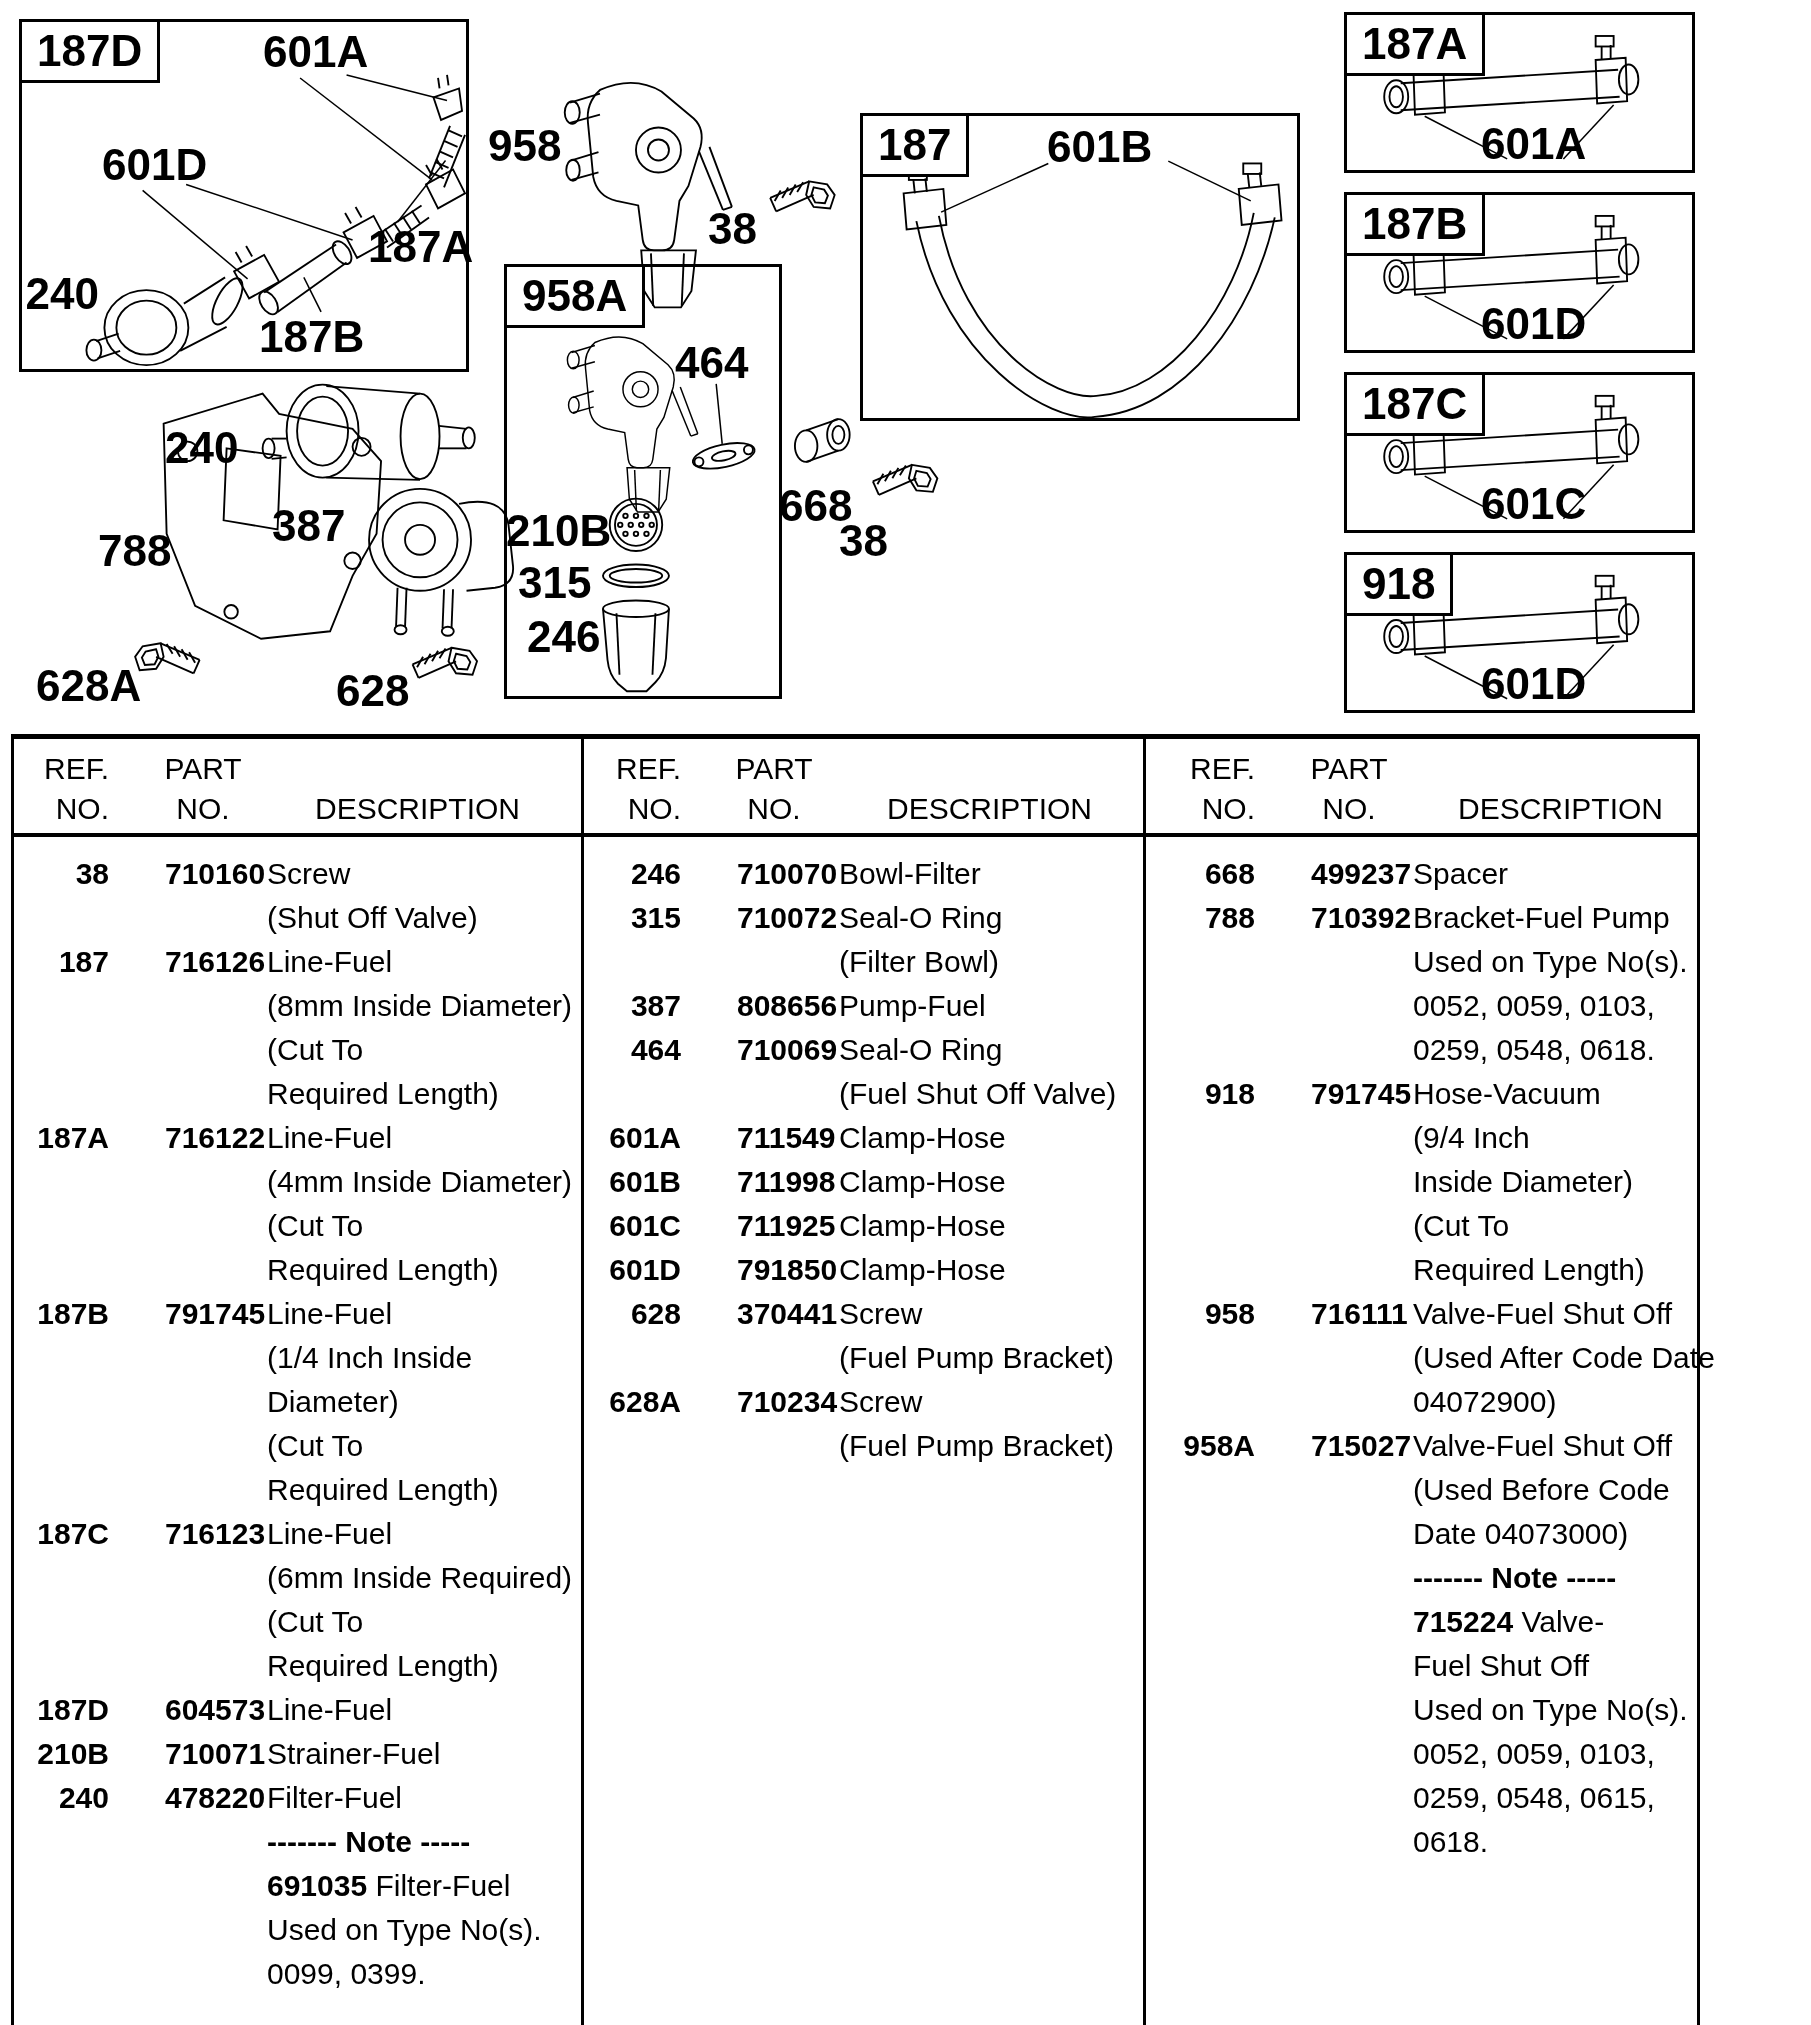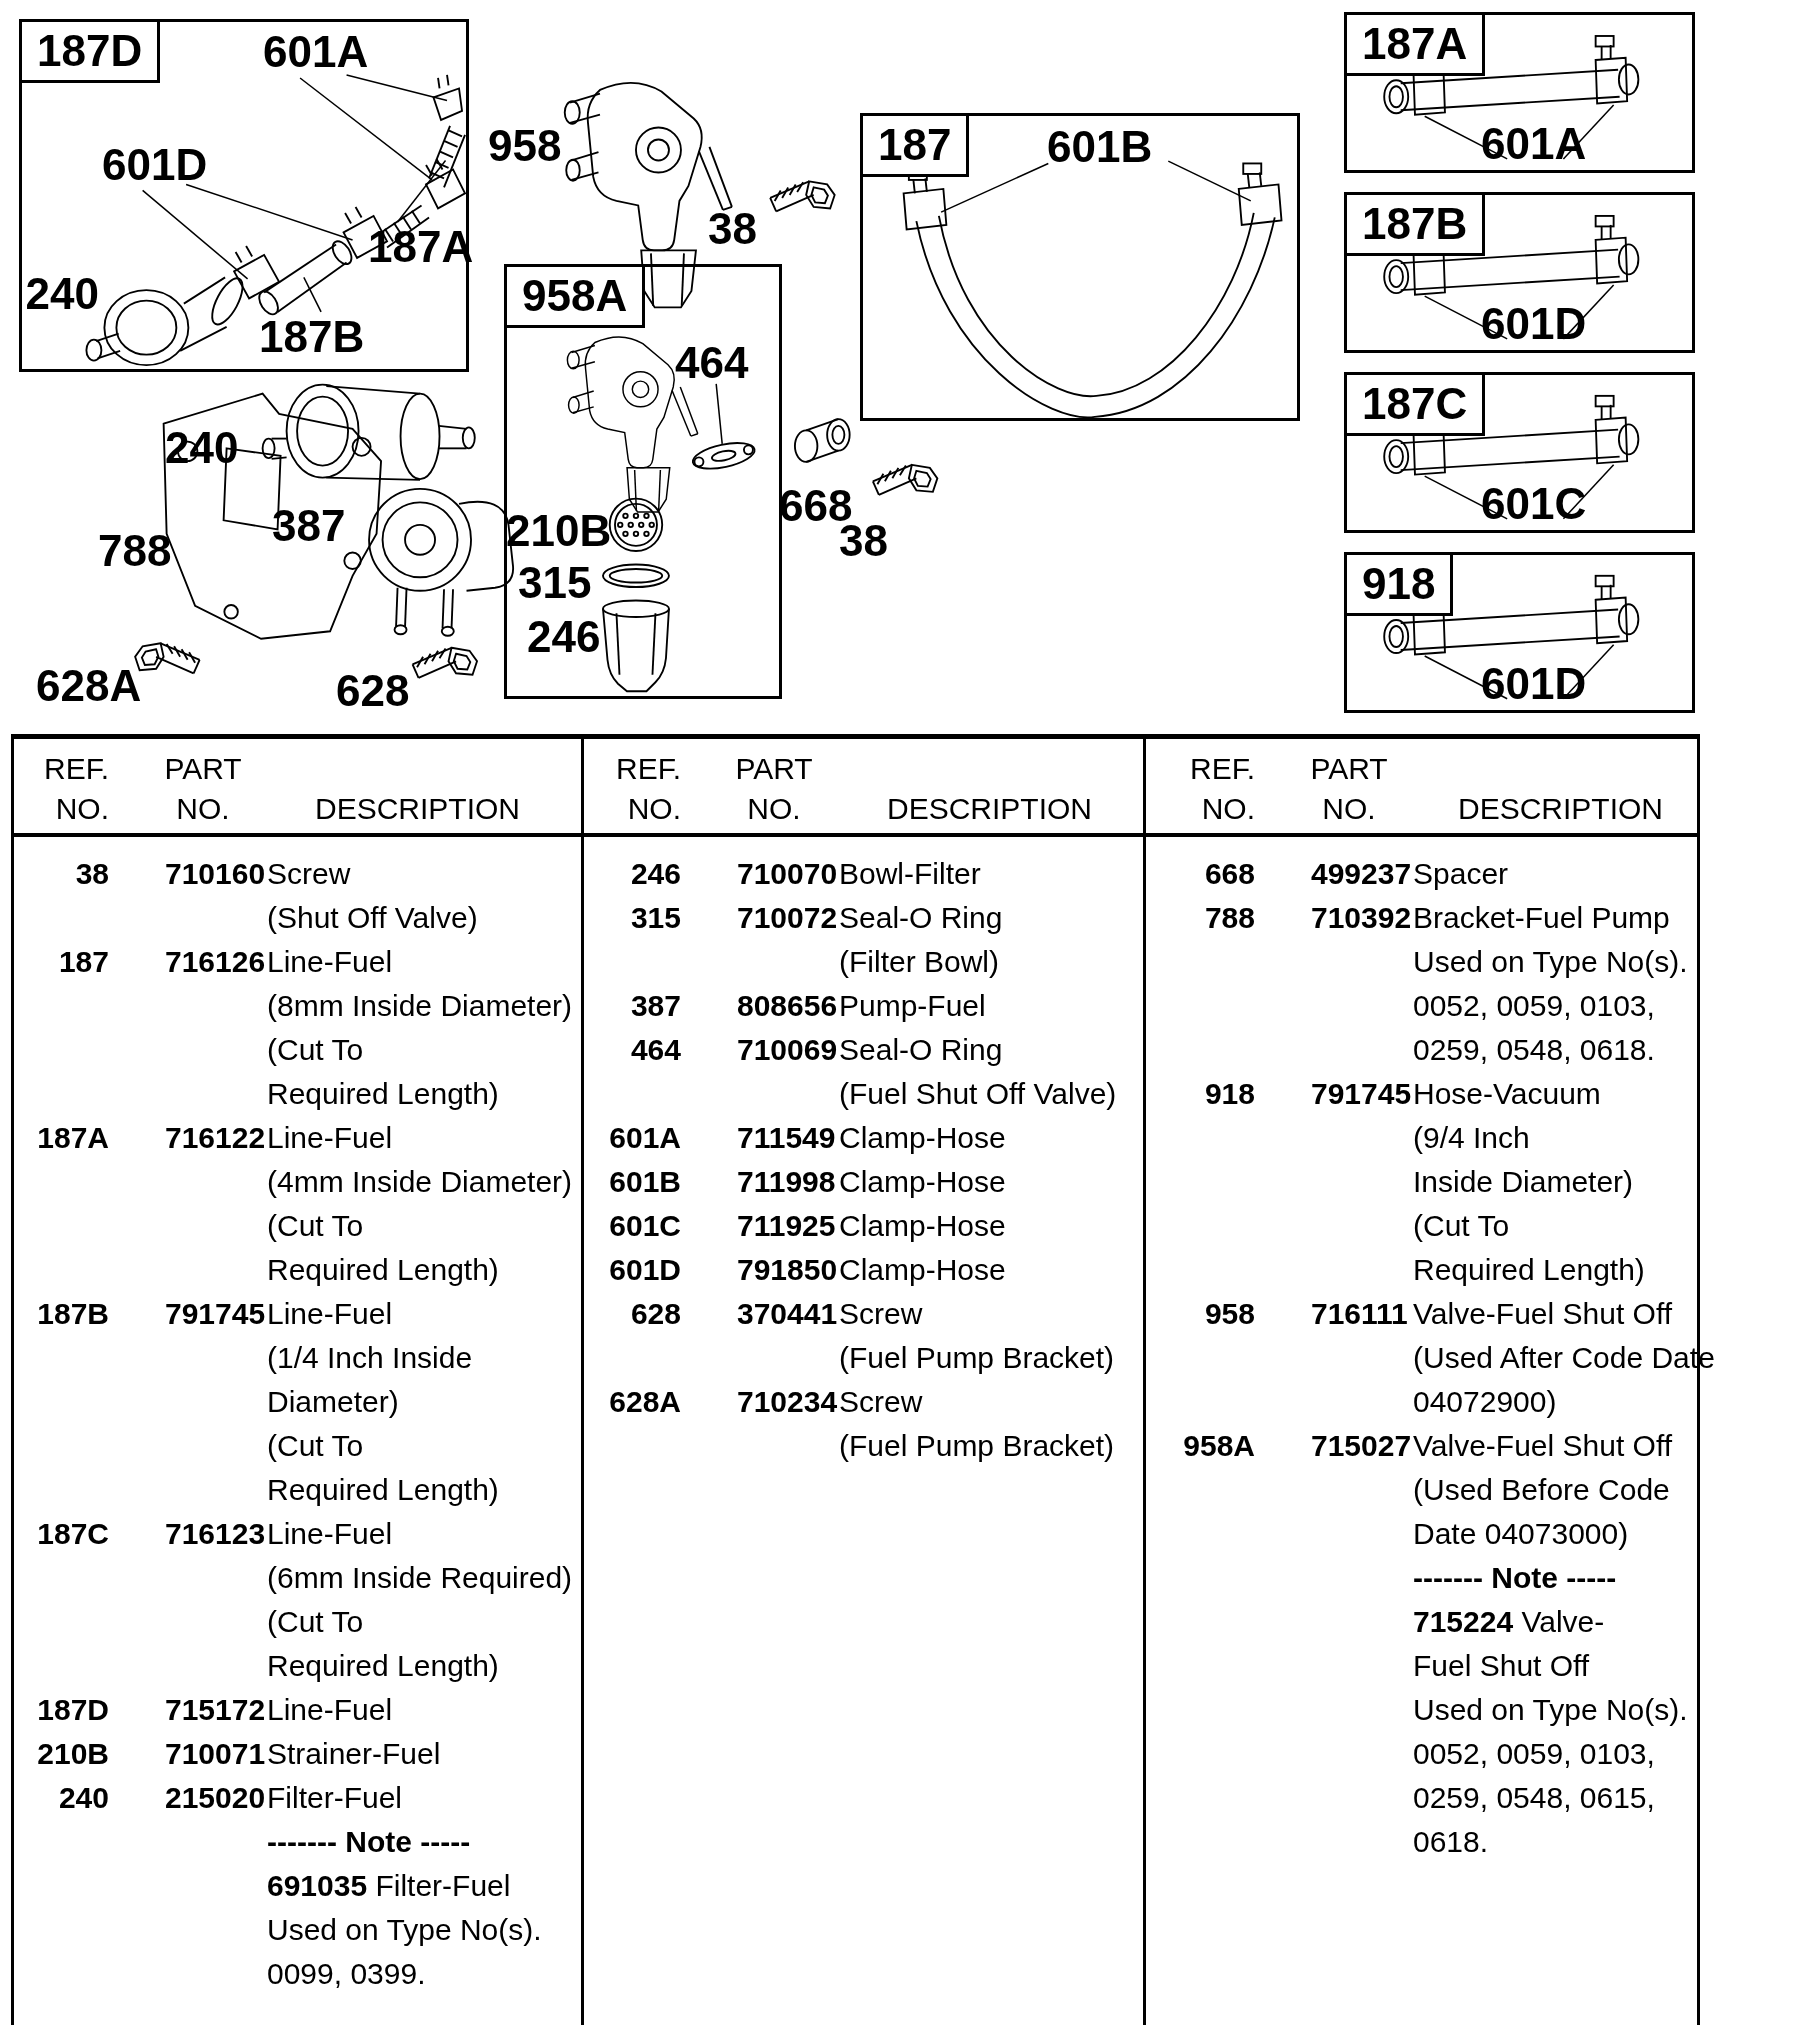--- a/index.html
+++ b/index.html
@@ -345,35 +345,35 @@
         <span class="part">716123</span>
         <div class="desc">
           <div class="ln">Line-Fuel</div>
           <div class="ln">(6mm Inside Required)</div>
           <div class="ln">(Cut To</div>
           <div class="ln">Required Length)</div>
         </div>
       </div>
       <div class="trow">
         <span class="ref">187D</span>
-        <span class="part">715172</span>
+        <span class="part">604573</span>
         <div class="desc">
           <div class="ln">Line-Fuel</div>
         </div>
       </div>
       <div class="trow">
         <span class="ref">210B</span>
         <span class="part">710071</span>
         <div class="desc">
           <div class="ln">Strainer-Fuel</div>
         </div>
       </div>
       <div class="trow">
         <span class="ref">240</span>
-        <span class="part">215020</span>
+        <span class="part">478220</span>
         <div class="desc">
           <div class="ln">Filter-Fuel</div>
           <div class="ln" style="font-weight: bold;">------- Note -----</div>
           <div class="ln"><b>691035</b> Filter-Fuel</div>
           <div class="ln">Used on Type No(s).</div>
           <div class="ln">0099, 0399.</div>
         </div>
       </div>
     </div>
   <div class="tcol" style="left:572px;width:555px;">

